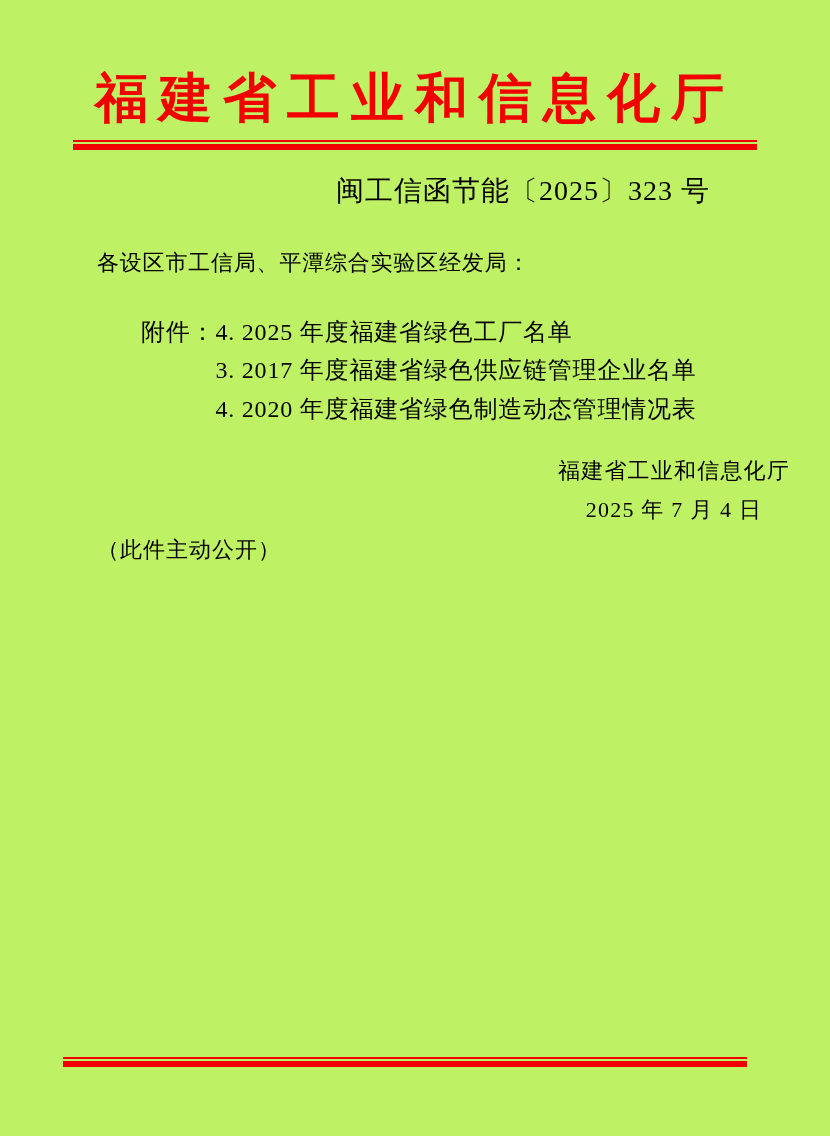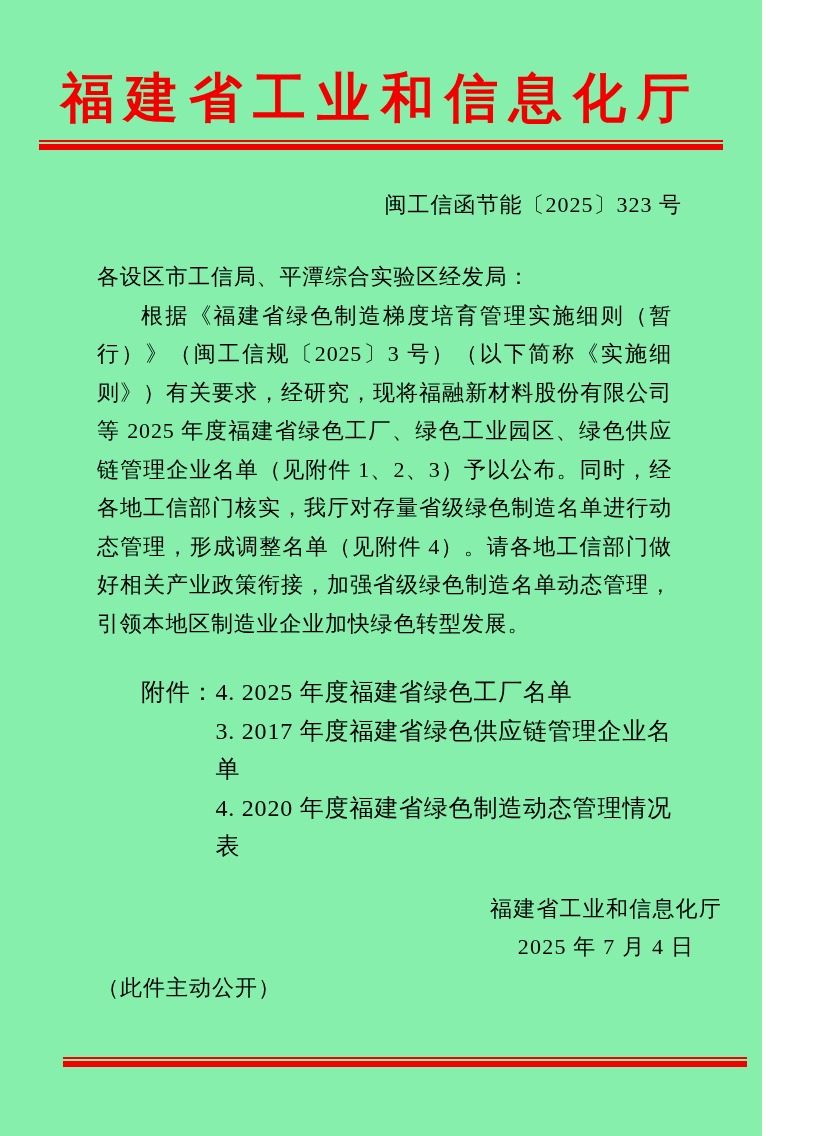--- a/index.html
+++ b/index.html
@@ -5,43 +5,43 @@
   * { box-sizing: border-box; }
   html, body { margin: 0; padding: 0; }
   body {
     width: 830px; height: 1136px;
     background: #ffffff;
     font-family: "Liberation Serif", "DejaVu Serif", serif;
     color: #000000;
   }
   .page {
     position: relative;
-    width: 762px; height: 1136px;
-    background: #86efac;
+    width: 830px; height: 1136px;
+    background: #bef264;
     overflow: hidden;
   }
   .masthead {
     margin: 66px 40px 0;
     text-align: center;
     color: var(--accent, #f20000);
     font-size: 53px;
     line-height: 64px;
     font-weight: 900;
     letter-spacing: 11px;
     white-space: nowrap;
   }
   .rule { width: 684px; margin: 10px auto 0; }
   .rule .thin  { height: 2px; background: var(--accent, #f20000); }
   .rule .gap   { height: 2px; background: transparent; }
   .rule .thick { height: 6px; background: var(--accent, #f20000); }
   .doc-number {
-    margin-top: 40px;
-    padding-right: 80px;
+    margin-top: 26px;
+    padding-right: 120px;
     text-align: right;
-    font-size: 22px;
+    font-size: 28px;
     line-height: 30px;
     letter-spacing: 1px;
   }
   .doc-title {
     margin-top: 40px;
     text-align: center;
     font-size: 30px;
     line-height: 41px;
     font-weight: 700;
   }
@@ -94,21 +94,20 @@
     <div class="thin"></div>
     <div class="gap"></div>
     <div class="thick"></div>
   </div>
 
   <div class="doc-number">闽工信函节能〔2025〕323 号</div>
 
 
   <div class="body-block">
     <div class="salutation">各设区市工信局、平潭综合实验区经发局：</div>
-    <div class="paragraph">根据《福建省绿色制造梯度培育管理实施细则（暂行）》（闽工信规〔2025〕3 号）（以下简称《实施细则》）有关要求，经研究，现将福融新材料股份有限公司等 2025 年度福建省绿色工厂、绿色工业园区、绿色供应链管理企业名单（见附件 1、2、3）予以公布。同时，经各地工信部门核实，我厅对存量省级绿色制造名单进行动态管理，形成调整名单（见附件 4）。请各地工信部门做好相关产业政策衔接，加强省级绿色制造名单动态管理，引领本地区制造业企业加快绿色转型发展。</div>
   </div>
 
   <div class="attachments">
     <div class="label">附件：</div>
     <div class="items">
       <div class="attachment-item">4. 2025 年度福建省绿色工厂名单</div>
       <div class="attachment-item">3. 2017 年度福建省绿色供应链管理企业名单</div>
       <div class="attachment-item">4. 2020 年度福建省绿色制造动态管理情况表</div>
     </div>
   </div>

